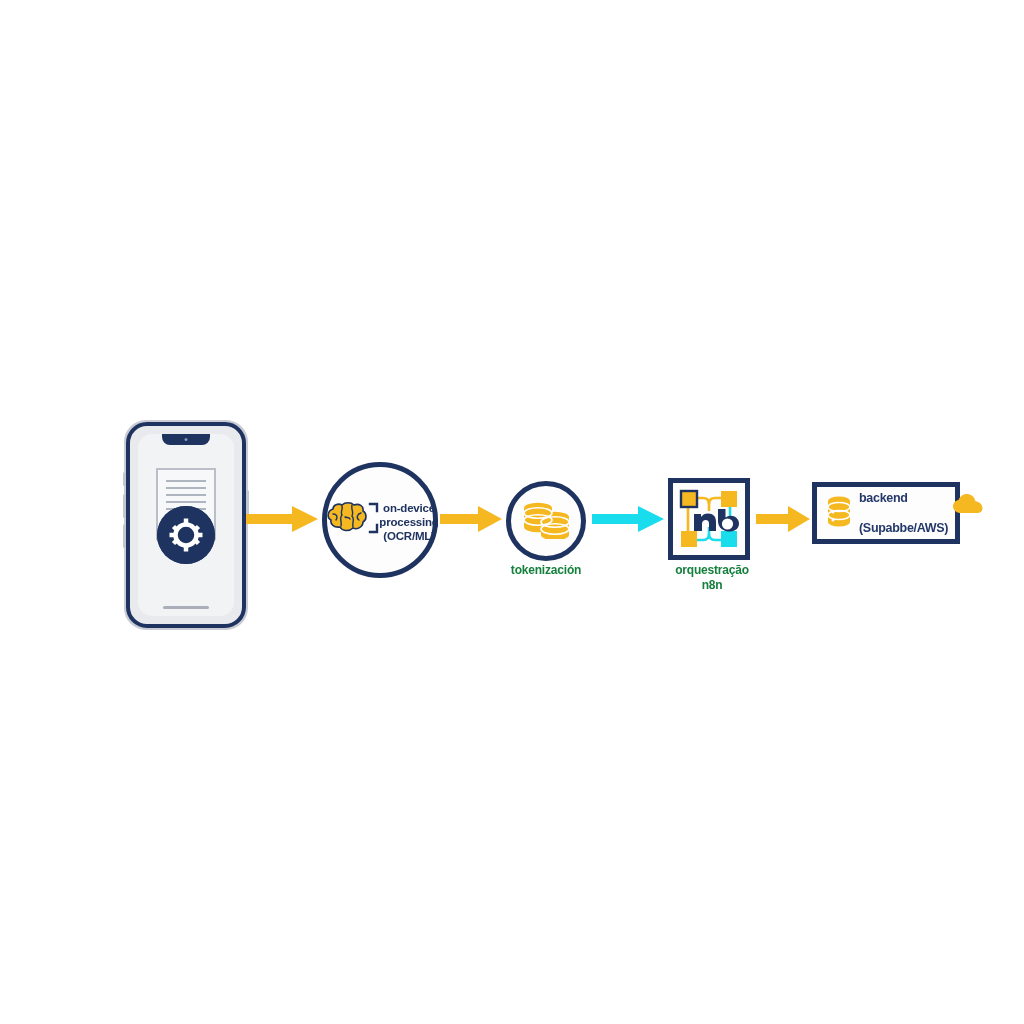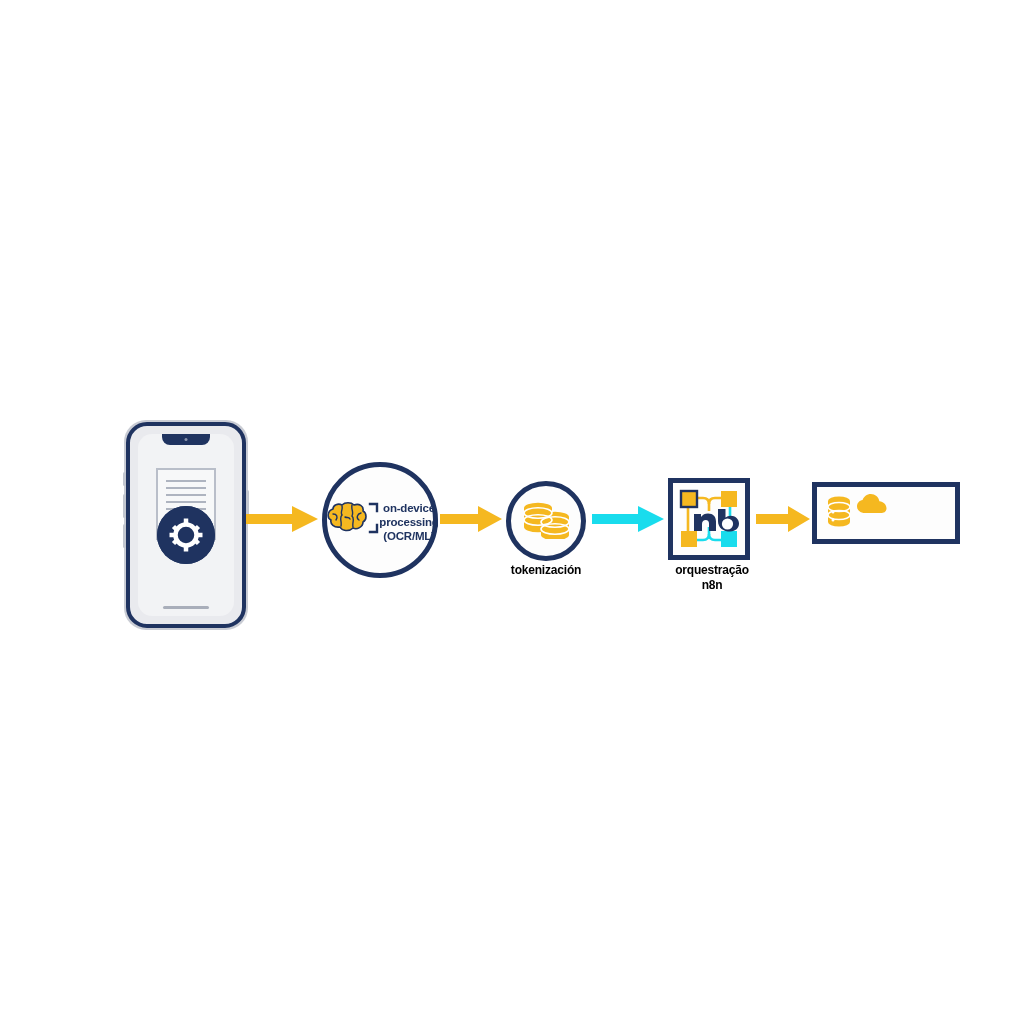--- a/index.html
+++ b/index.html
@@ -152,21 +152,21 @@
     text-align: center;
     margin-top: 3px;
     letter-spacing: -0.2px;
   }
 
   .node-label {
     position: absolute;
     text-align: center;
     font-size: 12px;
     font-weight: bold;
-    color: #000000;
+    color: #15803d;
     line-height: 15px;
     letter-spacing: -0.2px;
   }
   .label-token { left: 478px; top: 563px; width: 136px; }
   .label-n8n  { left: 645px; top: 563px; width: 134px; text-align: center; }
 
   
   .sq-n8n {
     position: absolute;
     left: 668px; top: 478px;
@@ -383,20 +383,24 @@
         <g fill="none" stroke="#ffffff" stroke-width="1.5">
           <ellipse cx="13" cy="12" rx="11" ry="4.6"></ellipse>
           <ellipse cx="13" cy="20" rx="11" ry="4.6"></ellipse>
         </g>
         <g fill="#ffffff">
           <circle cx="7" cy="17" r="1.5"></circle>
           <circle cx="7" cy="25" r="1.5"></circle>
         </g>
       </svg>
     </span>
+    <div class="backend-text">
+      <div>backend</div>
+      <div>(Supabbe/AWS)</div>
+    </div>
     <span style="margin-left:-2px; margin-top:-14px;">
       <svg width="30" height="21" viewBox="0 0 30 21">
         <path d="M7.5 19 C3.4 19 0 16 0 12.4 C0 9.2 2.4 6.6 5.6 6.1
                  C6.6 2.6 9.9 0 13.8 0 C18.1 0 21.7 3.1 22.4 7.2
                  C26.4 7.5 29.5 10.6 29.5 14.3 C29.5 16.9 27.6 19 24.9 19 Z" fill="#f5b820"></path>
       </svg>
     </span>
   </div>
 </div>
 

